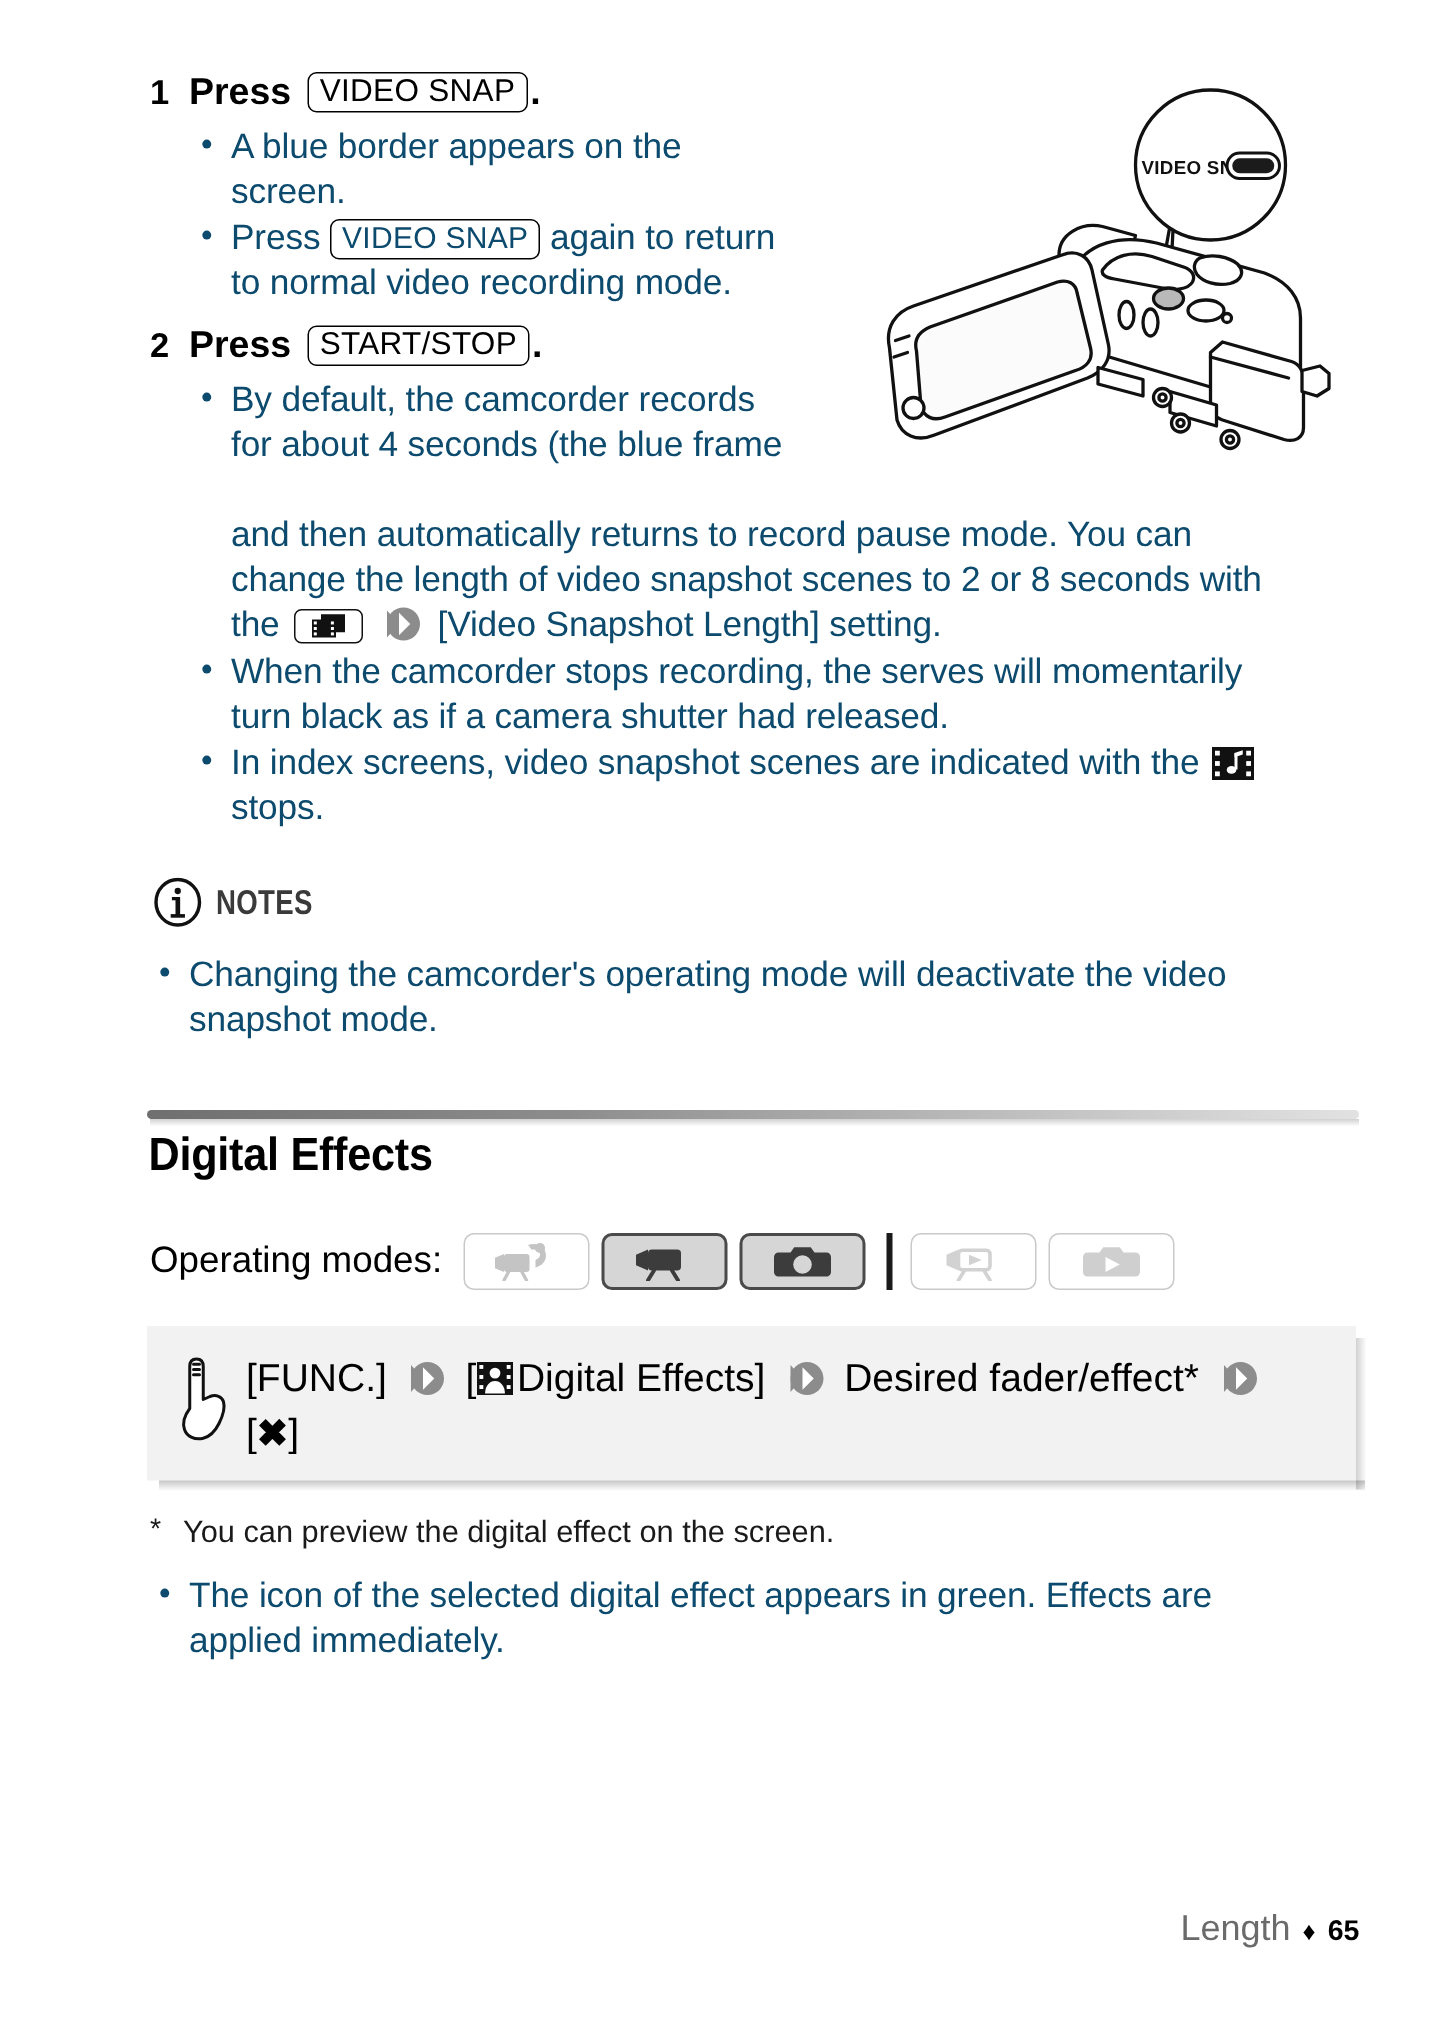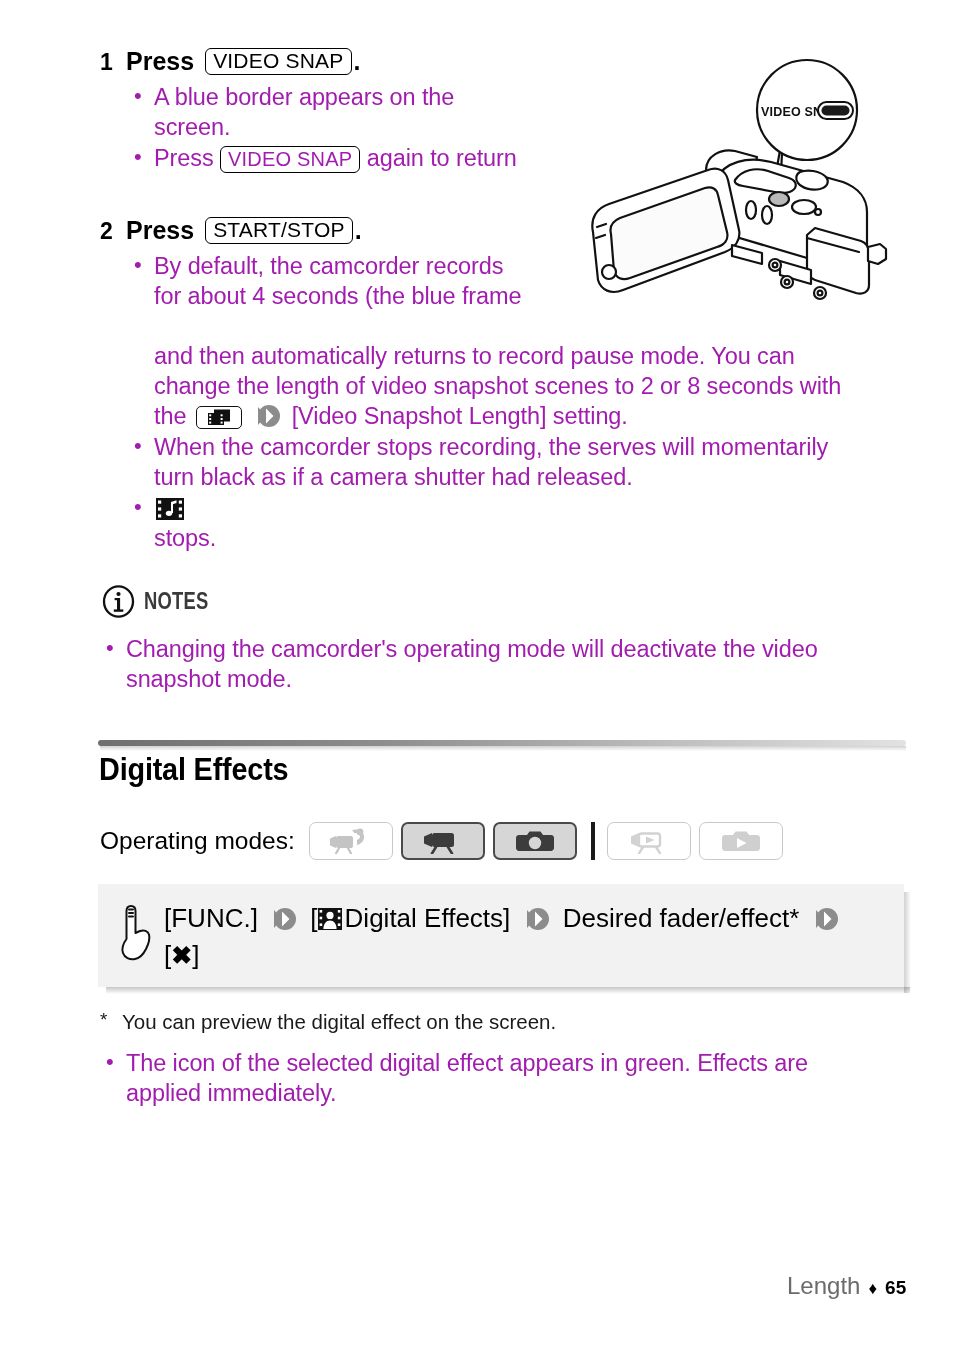--- a/index.html
+++ b/index.html
@@ -20,21 +20,21 @@
     position: absolute;
     left: 0; top: 0;
     width: 954px;
     height: 1345px;
   }
 
   
   .body-text {
     font-size: 23.5px;
     line-height: 30px;
-    color: #a21caf;
+    color: #0c4a6e;
     letter-spacing: -0.1px;
   }
 
   
   .step {
     position: absolute;
     display: flex;
     align-items: baseline;
   }
   .step-num {
@@ -361,20 +361,21 @@
 
   <div class="bullet-list body-text" style="left:128px; top:82px; width:420px;">
     <div class="bullet">
       <span>A blue border appears on the</span><br>
       <span>screen.</span>
     </div>
     <div class="bullet">
       <span>Press</span>
       <span class="keycap" style="font-size:20px;">VIDEO SNAP</span>
       <span>again to return</span><br>
+      <span>to normal video recording mode.</span>
     </div>
   </div>
 
   <div class="step" style="left:100px; top:216px;">
     <span class="step-num">2</span>
     <span class="step-head">
       <span class="word">Press</span>
       <span class="keycap">START/STOP</span>
       <span class="period">.</span>
     </span>
@@ -412,20 +413,21 @@
       </span>
       <span>[Video Snapshot Length] setting.</span>
     </div>
 
     <div class="bullet">
       <span>When the camcorder stops recording, the serves will momentarily</span><br>
       <span>turn black as if a camera shutter had released.</span>
     </div>
 
     <div class="bullet">
+      <span>In index screens, video snapshot scenes are indicated with the</span>
       <span class="film-mark">
         <svg width="28" height="22" viewBox="0 0 28 22" xmlns="http://www.w3.org/2000/svg">
           <rect x="0" y="0" width="28" height="22" fill="#111"></rect>
           <g fill="#fff">
             <rect x="2" y="2.5" width="3.2" height="3.2"></rect>
               <rect x="2" y="9.4" width="3.2" height="3.2"></rect>
             <rect x="2" y="16.3" width="3.2" height="3.2"></rect>
             <rect x="22.8" y="2.5" width="3.2" height="3.2"></rect>
               <rect x="22.8" y="9.4" width="3.2" height="3.2"></rect>
             <rect x="22.8" y="16.3" width="3.2" height="3.2"></rect>

